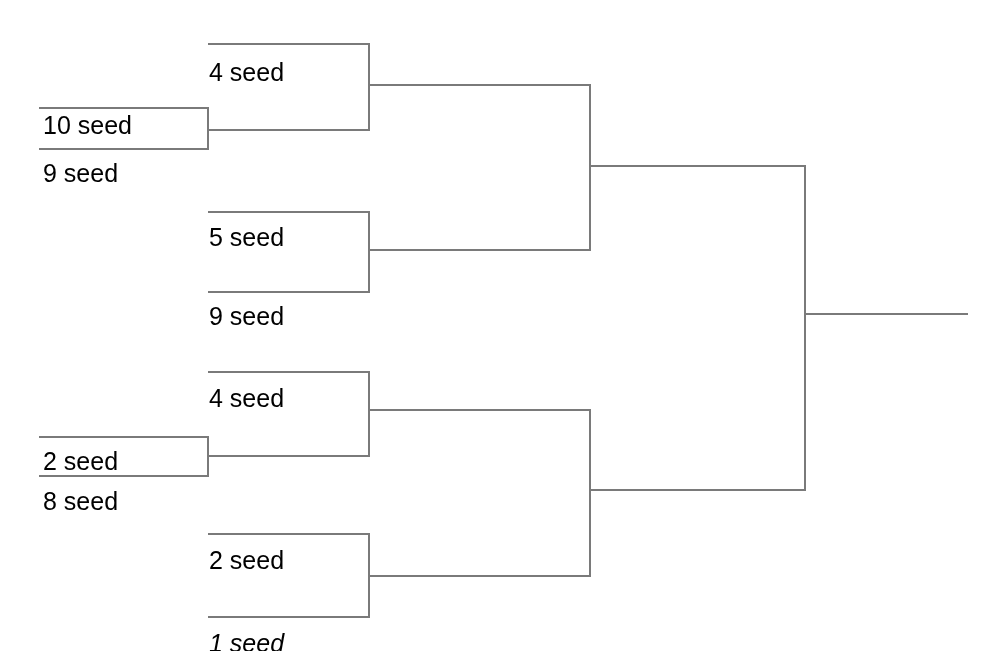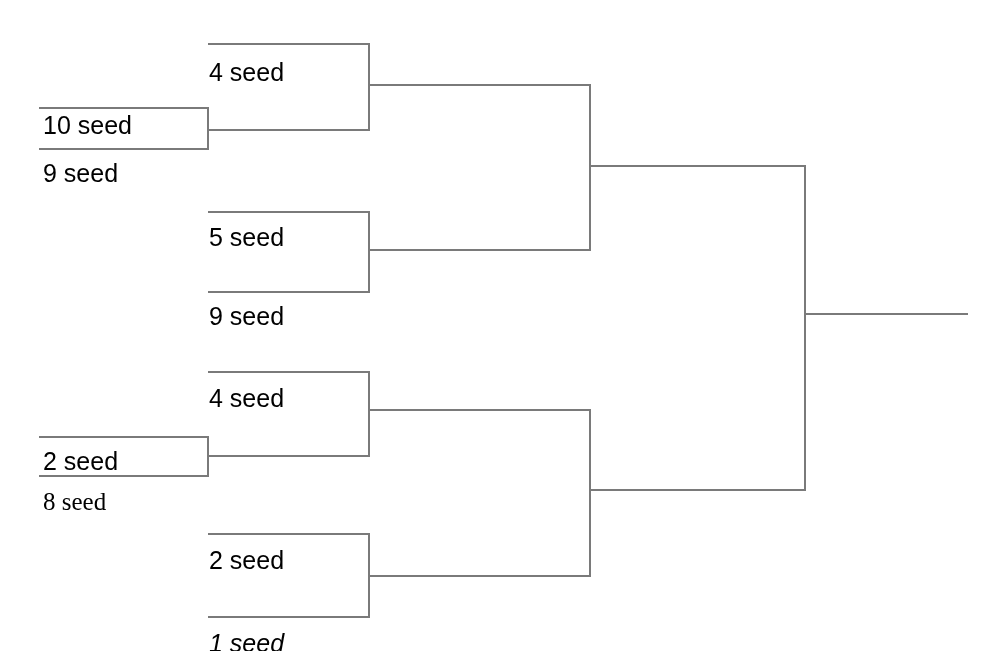--- a/index.html
+++ b/index.html
@@ -101,21 +101,21 @@
     <span class="seed-label" style="left:43px; top:118px;">9 seed</span>
 
     <span class="seed-label" style="left:209px; top:182px;">5 seed</span>
 
     <span class="seed-label" style="left:209px; top:261px;">9 seed</span>
 
     <span class="seed-label" style="left:209px; top:343px;">4 seed</span>
 
     <span class="seed-label" style="left:43px; top:406px;">2 seed</span>
 
-    <span class="seed-label" style="left:43px; top:446px;font-family:Liberation Serif, serif;">8 seed</span>
+    <span class="seed-label" style="left:43px; top:446px;">8 seed</span>
 
     <span class="seed-label" style="left:209px; top:505px;">2 seed</span>
 
     <span class="seed-label" style="left:209px; top:588px;font-style:italic;">1 seed</span>
 
   </div>
 
 </div>
 
 </body></html>

